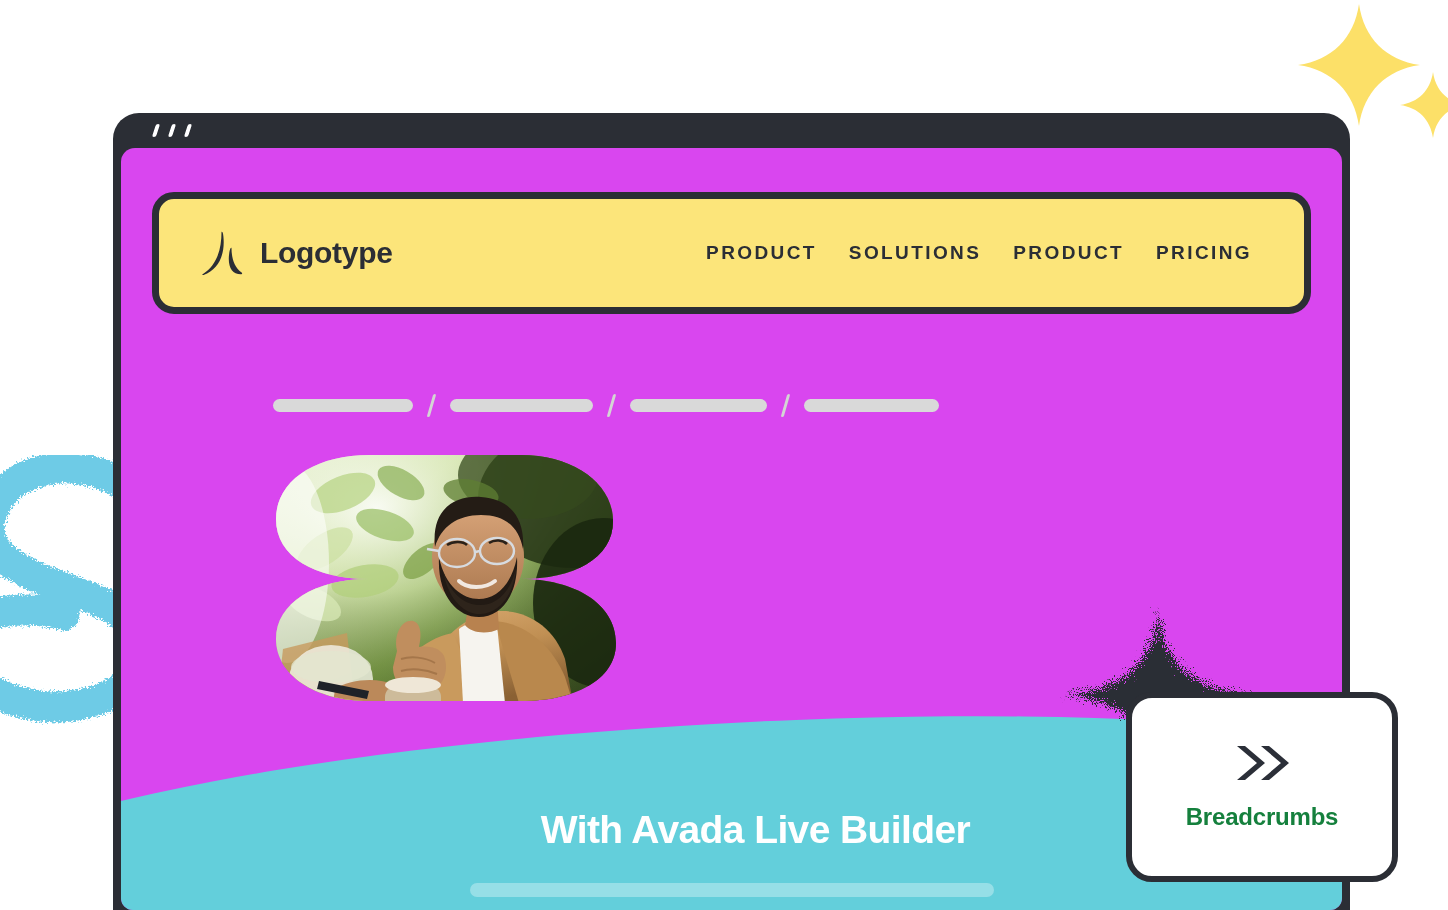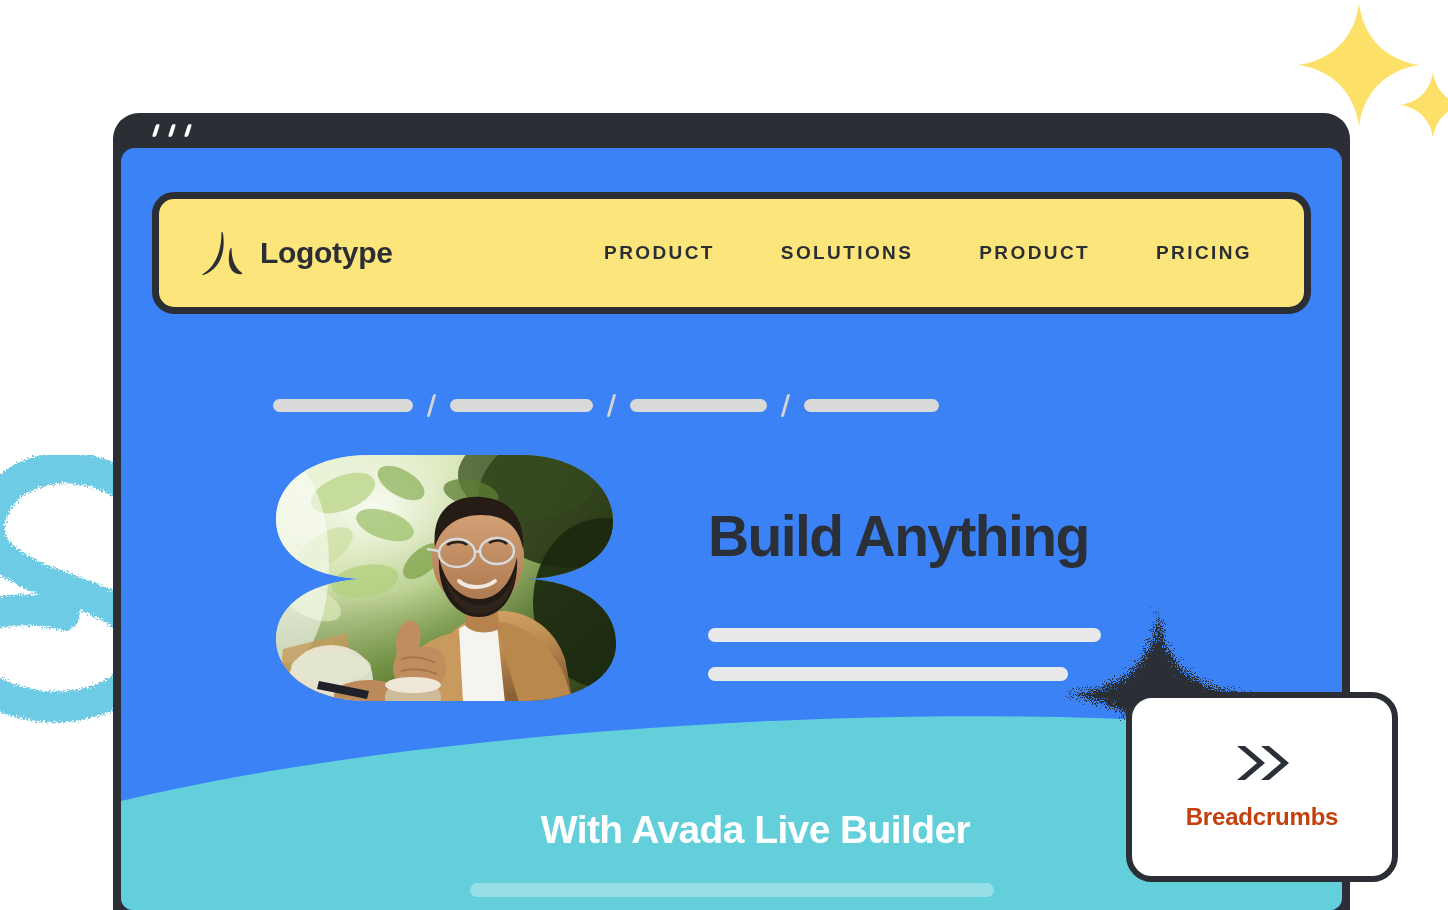--- a/index.html
+++ b/index.html
@@ -71,21 +71,21 @@
     height: 13px;
     background: #ffffff;
     border-radius: 3px;
     transform: skewX(-18deg);
   }
 
   .viewport {
     position: relative;
     width: 100%;
     height: 762px;
-    background: #3b82f6;
+    background: #d946ef;
     border-radius: 14px 14px 12px 12px;
     overflow: hidden;
   }
 
   
   .navbar {
     position: absolute;
     left: 31px;
     top: 44px;
     width: 1159px;
@@ -109,21 +109,21 @@
     font-size: 30px;
     font-weight: bold;
     color: #2b2e35;
     letter-spacing: -0.3px;
   }
 
   .nav-links {
     display: flex;
     align-items: center;
     margin-left: auto;
-    gap: 66px;
+    gap: 32px;
     padding-right: 10px;
   }
 
   .nav-link {
     font-size: 19px;
     font-weight: bold;
     color: #2b2e35;
     letter-spacing: 2.4px;
     white-space: nowrap;
   }
@@ -245,21 +245,21 @@
     display: flex;
     flex-direction: column;
     align-items: center;
     justify-content: center;
     gap: 20px;
   }
 
   .callout-label {
     font-size: 24px;
     font-weight: bold;
-    color: #c2410c;
+    color: #15803d;
     letter-spacing: -0.2px;
   }
 </style>
 </head>
 <body>
 
 <div class="decor">
 
   <svg class="squiggle" viewBox="0 0 230 340">
     <defs>
@@ -413,25 +413,20 @@
 
           <path d="M62 236 C 78 226, 104 224, 122 232 L 130 250 L 60 250 Z" fill="#bb895a"></path>
           <path d="M46 228 L 96 238 L 94 246 L 44 236 Z" fill="#1e2228"></path>
 
           <path d="M112 244 C 112 234, 124 230, 140 230 C 156 230, 168 234, 168 244 L 168 250 L 112 250 Z" fill="#cdbb9a"></path>
           <ellipse cx="140" cy="232" rx="28" ry="8" fill="#efe7d7"></ellipse>
         </g>
       </svg>
     </div>
 
-    <div class="hero-copy">
-      <h1 class="hero-title">Build Anything</h1>
-      <div class="para-bar b1"></div>
-      <div class="para-bar b2"></div>
-    </div>
 
     <div class="teal-content">
       <h2 class="teal-title">With Avada Live Builder</h2>
       <div class="teal-bar"></div>
     </div>
 
   </div>
 </div>
 
 <svg class="burst" viewBox="0 0 215 185">

